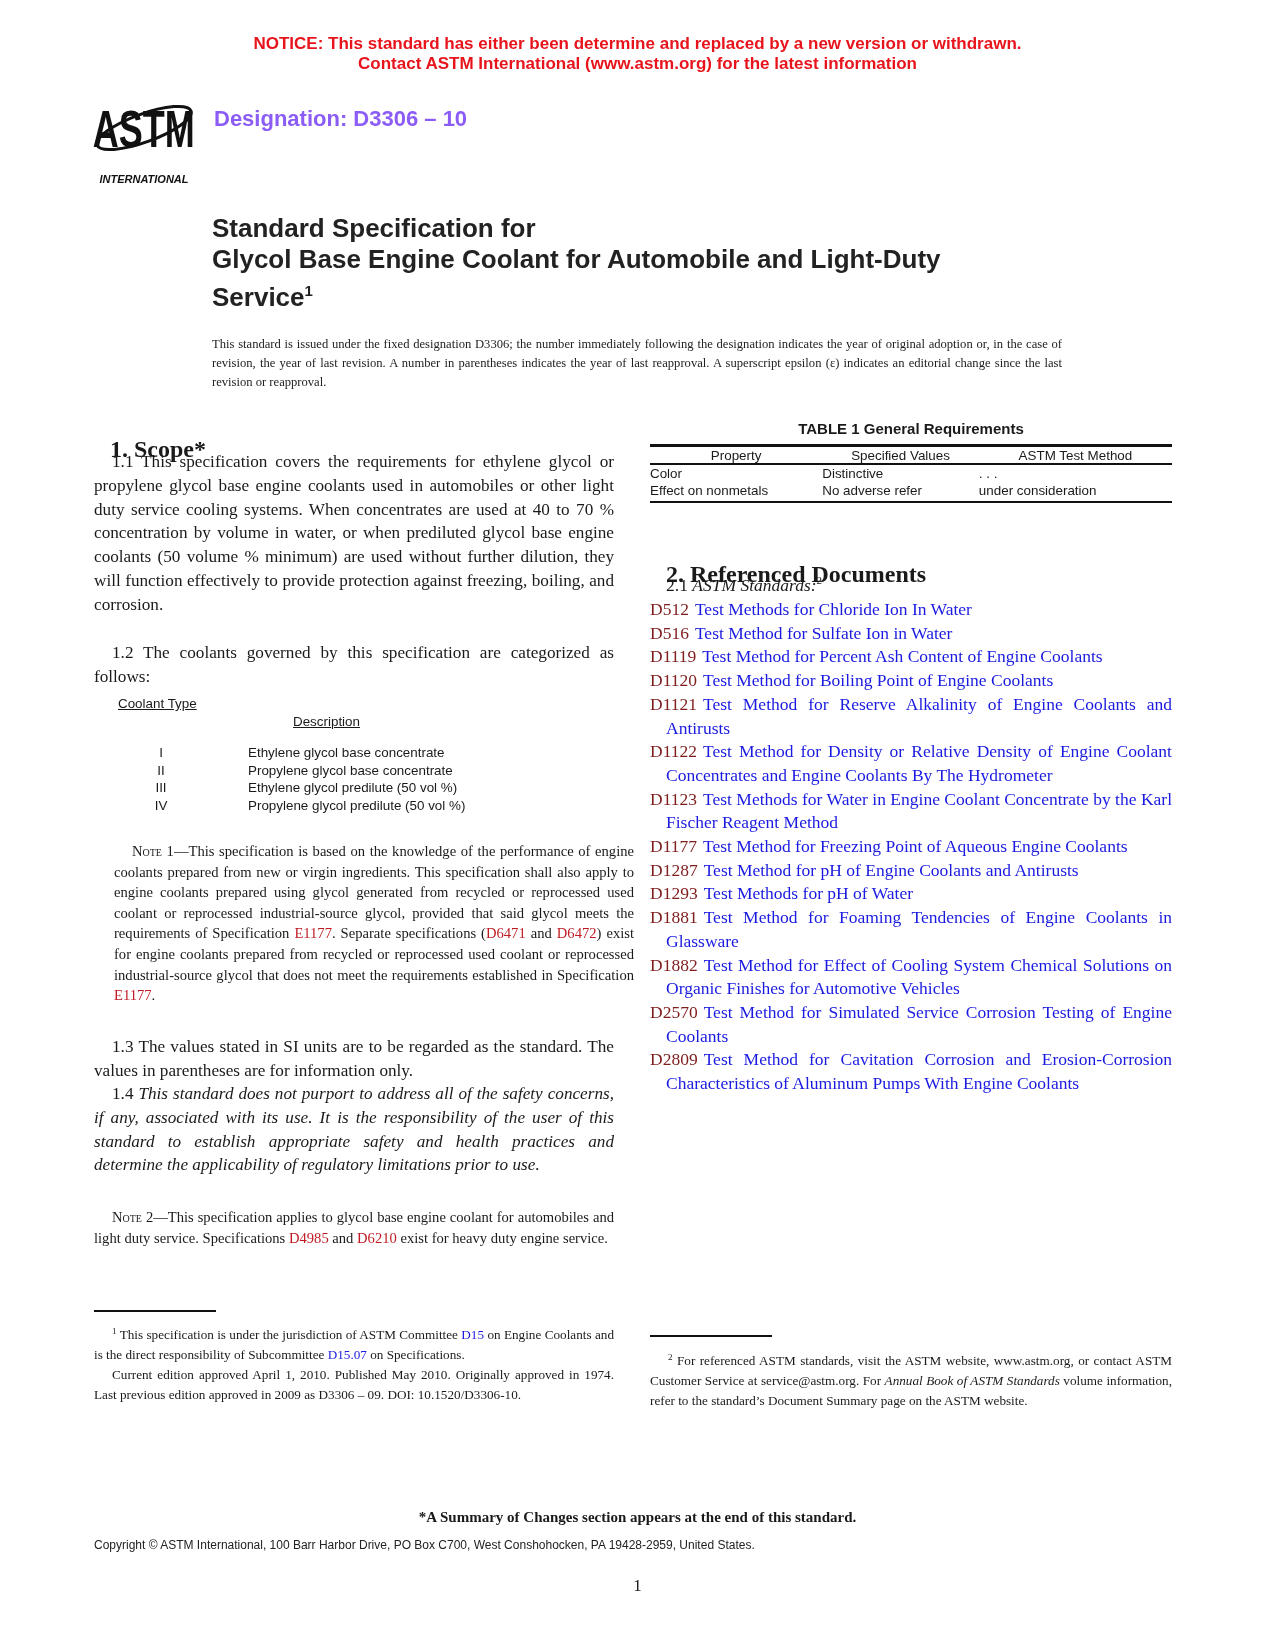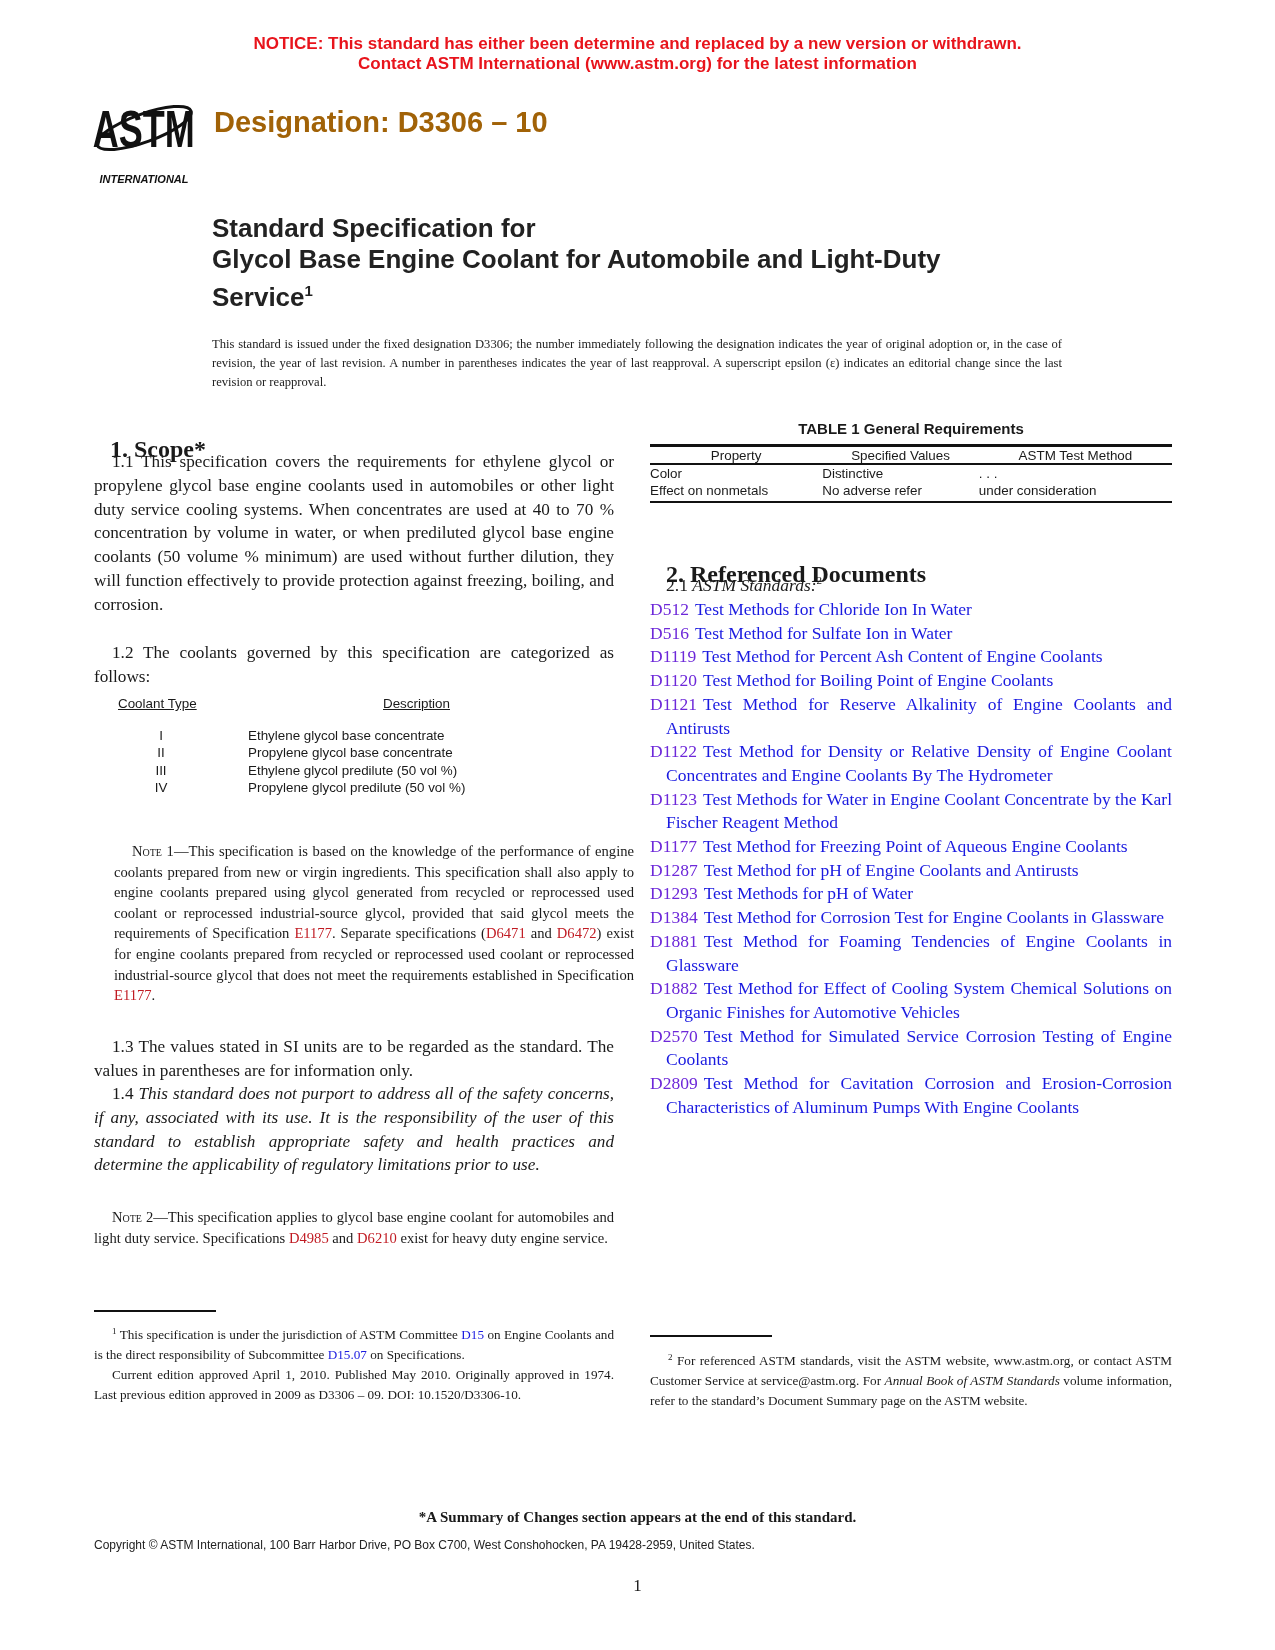--- a/index.html
+++ b/index.html
@@ -6,39 +6,39 @@
   body { width: 1275px; height: 1650px; position: relative; overflow: hidden; color: #1a1a1a; }
   .abs { position: absolute; }
   .sans { font-family: "Liberation Sans", "DejaVu Sans", sans-serif; }
   .serif { font-family: "Liberation Serif", "DejaVu Serif", serif; }
   .blue { color: #1a1ae0; }
   .ref-red { color: #c01a22; }
 
   #notice { left: 0; width: 1275px; top: 34px; text-align: center; font-size: 17px; font-weight: bold; line-height: 20px; color: #e8141c; }
 
   #logo { left: 92px; top: 88px; width: 110px; height: 100px; }
-  #designation { left: 214px; top: 106px; font-size: 29px; font-weight: bold; color: #a16207; }
+  #designation { left: 214px; top: 106px; font-size: 22px; font-weight: bold; color: #8b5cf6; }
 
   #title { left: 212px; top: 213px; font-size: 26px; font-weight: bold; line-height: 31px; color: #222; }
   #title sup { font-size: 15px; }
 
   #issuance { left: 212px; top: 335px; width: 850px; font-size: 12.6px; line-height: 19px; text-align: justify; color: #222; }
 
   .col-left { left: 94px; width: 520px; }
   .col-right { left: 650px; width: 522px; }
 
   h2.sec { margin: 16px; font-size: 24px; font-weight: bold; }
   .p { font-size: 17.2px; line-height: 23.8px; text-align: justify; margin: 0; }
 
   #scope-head { top: 420px; }
   #p11 { top: 450px; }
   #p12 { top: 641px; }
 
   #ctype-table { left: 118px; top: 695px; width: 400px; font-size: 13.4px; line-height: 17.6px; }
-  #ctype-table .hdr { display: flex; margin-bottom: 14px; }
+  #ctype-table .hdr { display: flex; margin-bottom: 14px; flex-direction: column; }
   #ctype-table .hdr span { text-decoration: underline; }
   #ctype-table .row { display: flex; }
   #ctype-table .c1 { width: 143px; text-align: center; }
   #ctype-table .hdr .c1 { width: 90px; text-align: left; }
   #ctype-table .hdr .c2 { margin-left: 175px; }
   #ctype-table .c2 { margin-left: 0; }
 
   .note { font-size: 14.6px; line-height: 20.6px; text-align: justify; margin: 0; }
   .smallcaps { font-variant: small-caps; }
   #note1 { top: 841px; }
@@ -54,21 +54,21 @@
   #table1-caption { left: 650px; top: 420px; width: 522px; text-align: center; font-size: 15px; font-weight: bold; }
   #table1 { left: 650px; top: 444px; width: 522px; border-collapse: collapse; font-size: 13.4px; }
   #table1 th { font-weight: normal; border-top: 3px solid #111; border-bottom: 2px solid #111; padding: 1px 0 0 0; line-height: 15px; }
   #table1 td { padding: 0; line-height: 17px; }
   #table1 tr.last td { border-bottom: 2px solid #111; padding-bottom: 2px; }
 
   #refdocs-head { top: 545px; }
   #refdocs-sub { top: 574px; }
   #refdocs-list { top: 598px; }
   .ref { font-size: 17.5px; line-height: 23.7px; text-align: justify; padding-left: 16px; text-indent: -16px; margin: 0; }
-  .ref .code { color: #6d28d9; margin-right: 6px; }
+  .ref .code { color: #7f1d1d; margin-right: 6px; }
   .ref .ttl { color: #1a1ae0; }
 
   #summary-note { left: 0; width: 1275px; top: 1509px; text-align: center; font-size: 15px; font-weight: bold; }
   #copyright { left: 94px; top: 1538px; font-size: 12px; color: #222; }
   #page-number { left: 0; width: 1275px; top: 1576px; text-align: center; font-size: 17px; }
 </style>
 </head>
 <body>
 
 <div id="notice" class="abs sans">
@@ -163,21 +163,20 @@
     <p class="ref"><span class="code">D512</span><span class="ttl">Test Methods for Chloride Ion In Water</span></p>
     <p class="ref"><span class="code">D516</span><span class="ttl">Test Method for Sulfate Ion in Water</span></p>
     <p class="ref"><span class="code">D1119</span><span class="ttl">Test Method for Percent Ash Content of Engine Coolants</span></p>
     <p class="ref"><span class="code">D1120</span><span class="ttl">Test Method for Boiling Point of Engine Coolants</span></p>
     <p class="ref"><span class="code">D1121</span><span class="ttl">Test Method for Reserve Alkalinity of Engine Coolants and Antirusts</span></p>
     <p class="ref"><span class="code">D1122</span><span class="ttl">Test Method for Density or Relative Density of Engine Coolant Concentrates and Engine Coolants By The Hydrometer</span></p>
     <p class="ref"><span class="code">D1123</span><span class="ttl">Test Methods for Water in Engine Coolant Concentrate by the Karl Fischer Reagent Method</span></p>
     <p class="ref"><span class="code">D1177</span><span class="ttl">Test Method for Freezing Point of Aqueous Engine Coolants</span></p>
     <p class="ref"><span class="code">D1287</span><span class="ttl">Test Method for pH of Engine Coolants and Antirusts</span></p>
     <p class="ref"><span class="code">D1293</span><span class="ttl">Test Methods for pH of Water</span></p>
-    <p class="ref"><span class="code">D1384</span><span class="ttl">Test Method for Corrosion Test for Engine Coolants in Glassware</span></p>
     <p class="ref"><span class="code">D1881</span><span class="ttl">Test Method for Foaming Tendencies of Engine Coolants in Glassware</span></p>
     <p class="ref"><span class="code">D1882</span><span class="ttl">Test Method for Effect of Cooling System Chemical Solutions on Organic Finishes for Automotive Vehicles</span></p>
     <p class="ref"><span class="code">D2570</span><span class="ttl">Test Method for Simulated Service Corrosion Testing of Engine Coolants</span></p>
     <p class="ref"><span class="code">D2809</span><span class="ttl">Test Method for Cavitation Corrosion and Erosion-Corrosion Characteristics of Aluminum Pumps With Engine Coolants</span></p>
   </div>
 
 <div id="fn-rule-left" class="abs"></div>
 <div id="fn1" class="abs serif">
   <div style="text-indent:18px;"><sup style="font-size:9px;">1</sup><span> This specification is under the jurisdiction of ASTM Committee </span><span class="blue">D15</span><span> on Engine Coolants and is the direct responsibility of Subcommittee </span><span class="blue">D15.07</span><span> on Specifications.</span></div>
   <div style="text-indent:18px;">Current edition approved April 1, 2010. Published May 2010. Originally approved in 1974. Last previous edition approved in 2009 as D3306 – 09. DOI: 10.1520/D3306-10.</div>

